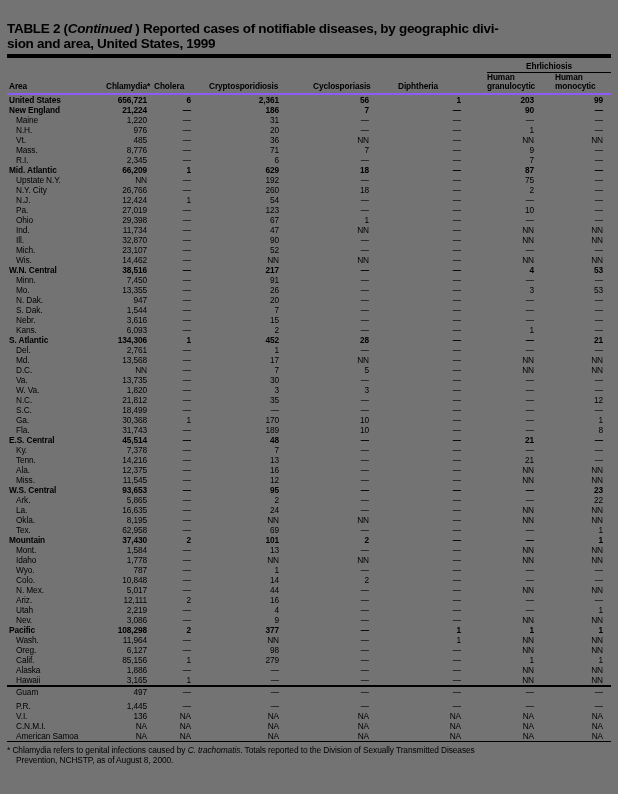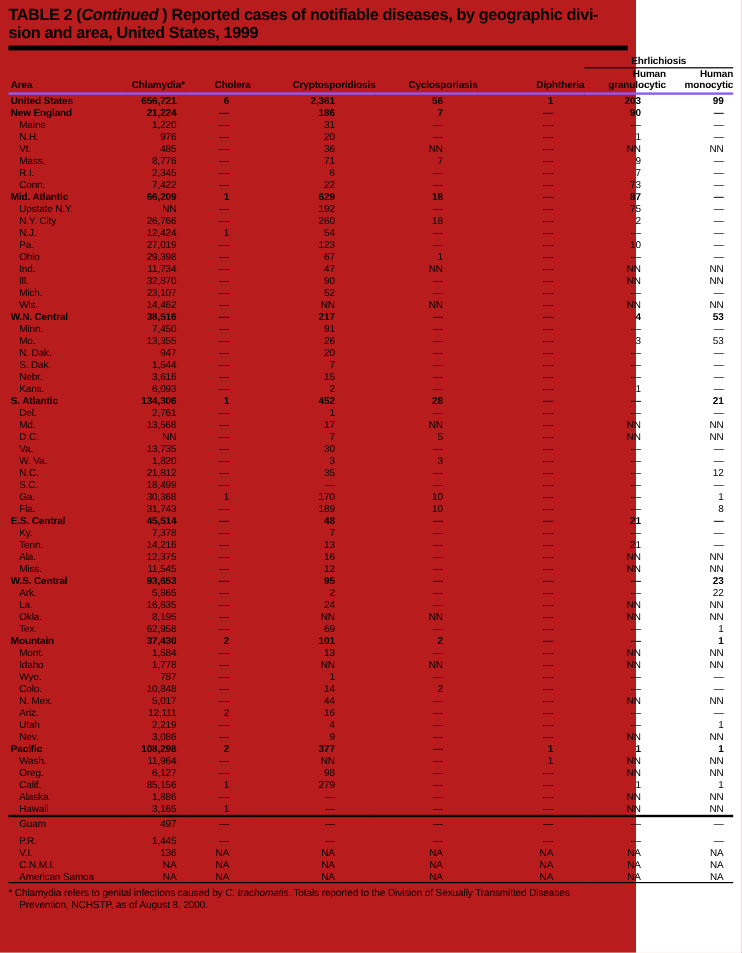--- a/index.html
+++ b/index.html
@@ -2,21 +2,21 @@
 <html><head>
 <meta charset="utf-8">
 <style>
   * { margin:0; padding:0; box-sizing:border-box; }
   html,body { background:#ffffff; }
   body {
     width:618px; height:794px; overflow:hidden;
     font-family:"Liberation Sans", sans-serif;
     color:#000;
   }
-  .page { width:530px; height:794px; padding:6px 7px 0 7px; background:#b91c1c; }
+  .page { width:618px; height:794px; padding:22px 7px 0 7px; background:#737373; }
 
   
   .title {
     font-weight:bold; font-size:13.5px; line-height:14.5px;
     letter-spacing:-0.3px; color:#000;
   }
   .title .ital { font-style:italic; }
   .title-rule { height:3.5px; background:#000; margin-top:3px; }
 
   
@@ -29,21 +29,21 @@
   col.c-chl  { width:48px; }
   col.c-cho  { width:55px; }
   col.c-cry  { width:104px; }
   col.c-cyc  { width:85px; }
   col.c-dip  { width:89px; }
   col.c-hg   { width:68px; }
   col.c-hm   { width:56px; }
 
   thead { border-bottom:2px solid #8b5cf6; }
   thead th {
-    font-weight:bold; vertical-align:bottom; text-align:right;
+    font-weight:bold; vertical-align:bottom; text-align:left;
     padding:0 0 2px 0; font-size:8.3px; line-height:9px; white-space:nowrap;
   }
   th.area-h { text-align:left; padding-left:2px; }
   th.spacer-h { border:none; }
   th.group-ehr {
     text-align:center; border-bottom:1.2px solid #000;
     padding:2px 0 1.5px 0;
   }
 
   tbody td {
@@ -176,30 +176,20 @@
         <tr class="state">
           <td class="area">R.I.</td>
           <td class="c0">2,345</td>
           <td class="c1">—</td>
           <td class="c2">6</td>
           <td class="c3">—</td>
           <td class="c4">—</td>
           <td class="c5">7</td>
           <td class="c6">—</td>
         </tr>
-        <tr class="state">
-          <td class="area">Conn.</td>
-          <td class="c0">7,422</td>
-          <td class="c1">—</td>
-          <td class="c2">22</td>
-          <td class="c3">—</td>
-          <td class="c4">—</td>
-          <td class="c5">73</td>
-          <td class="c6">—</td>
-        </tr>
         <tr class="total">
           <td class="area">Mid. Atlantic</td>
           <td class="c0">66,209</td>
           <td class="c1">1</td>
           <td class="c2">629</td>
           <td class="c3">18</td>
           <td class="c4">—</td>
           <td class="c5">87</td>
           <td class="c6">—</td>
         </tr>

